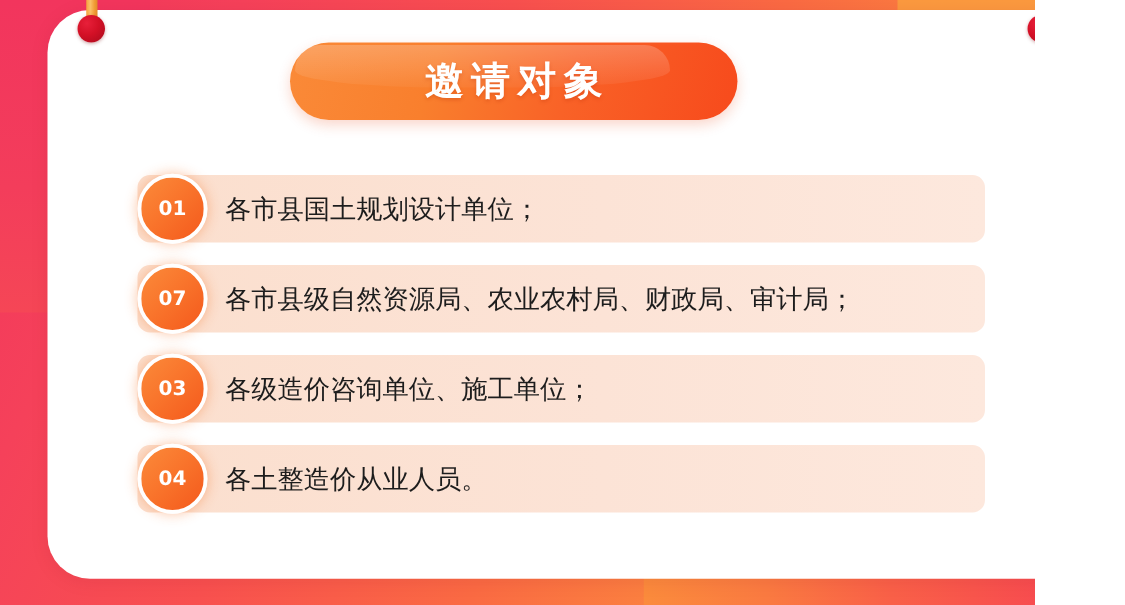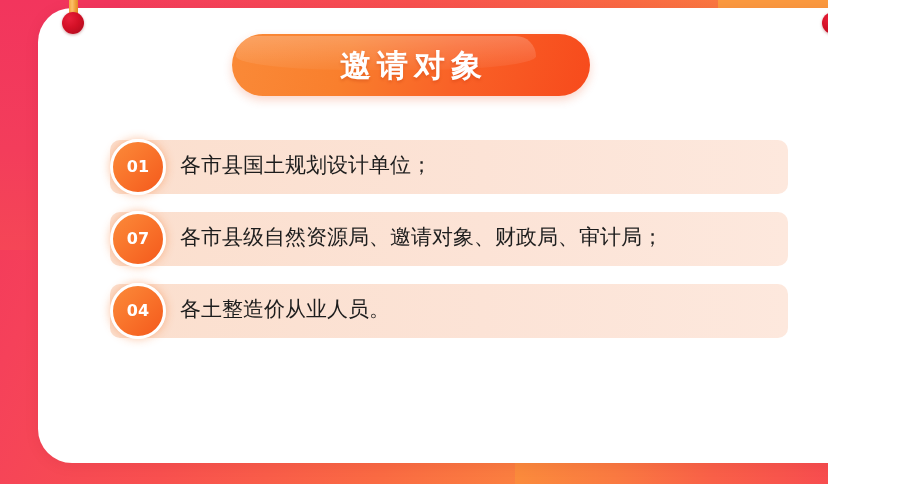--- a/index.html
+++ b/index.html
@@ -172,21 +172,21 @@
   }
   .row .text {
     position: absolute;
     left: 108px;
     top: 0;
     height: 54px;
     line-height: 54px;
     font-size: 21px;
     color: #1d1d1d;
     white-space: nowrap;
-    font-family: Liberation Mono, monospace;
+    font-family: Liberation Serif, serif;
   }
 </style>
 </head>
 <body>
 
 <div class="poster">
 
   <div class="bg-left-block"></div>
   <div class="bg-right-block"></div>
   <div class="bottom-bar"></div>
@@ -212,23 +212,28 @@
 
     <div class="row">
       <div class="band"></div>
       <div class="badge">01</div>
       <div class="text">各市县国土规划设计单位；</div>
     </div>
 
     <div class="row">
       <div class="band"></div>
       <div class="badge">07</div>
-      <div class="text">各市县级自然资源局、邀请对象、财政局、审计局；</div>
-    </div>
-
+      <div class="text">各市县级自然资源局、农业农村局、财政局、审计局；</div>
+    </div>
+
+    <div class="row">
+      <div class="band"></div>
+      <div class="badge">03</div>
+      <div class="text">各级造价咨询单位、施工单位；</div>
+    </div>
 
     <div class="row">
       <div class="band"></div>
       <div class="badge">04</div>
       <div class="text">各土整造价从业人员。</div>
     </div>
 
   </div>
 
 </div>

